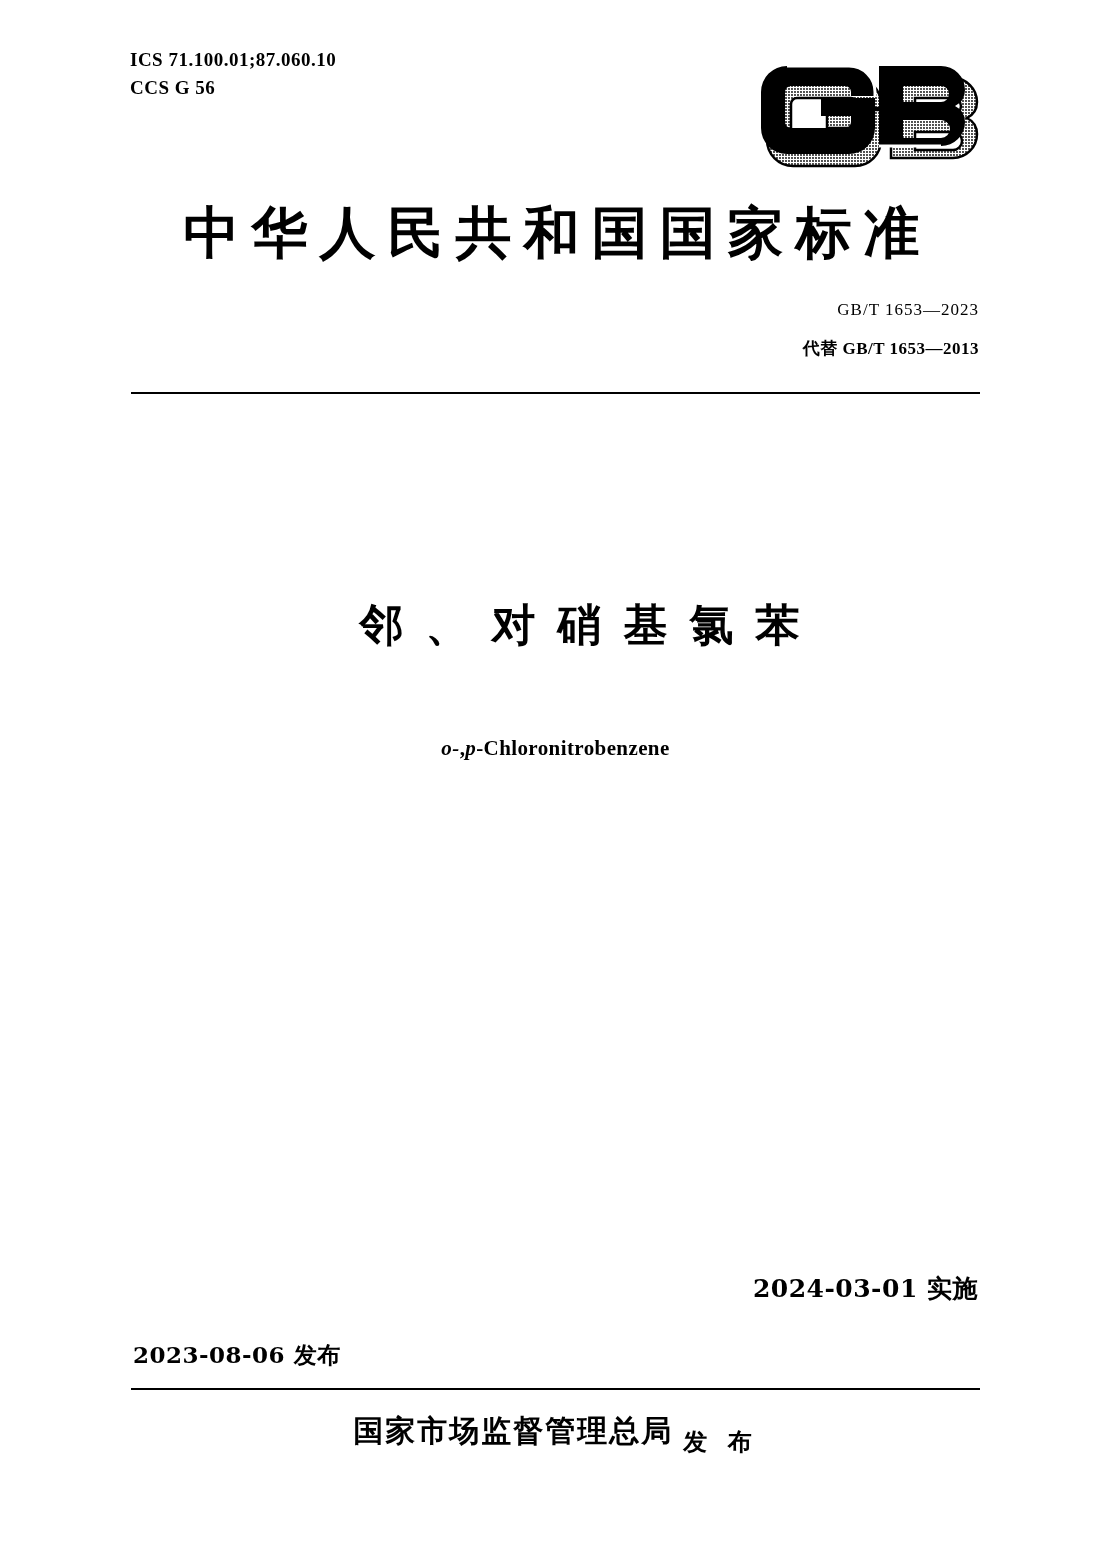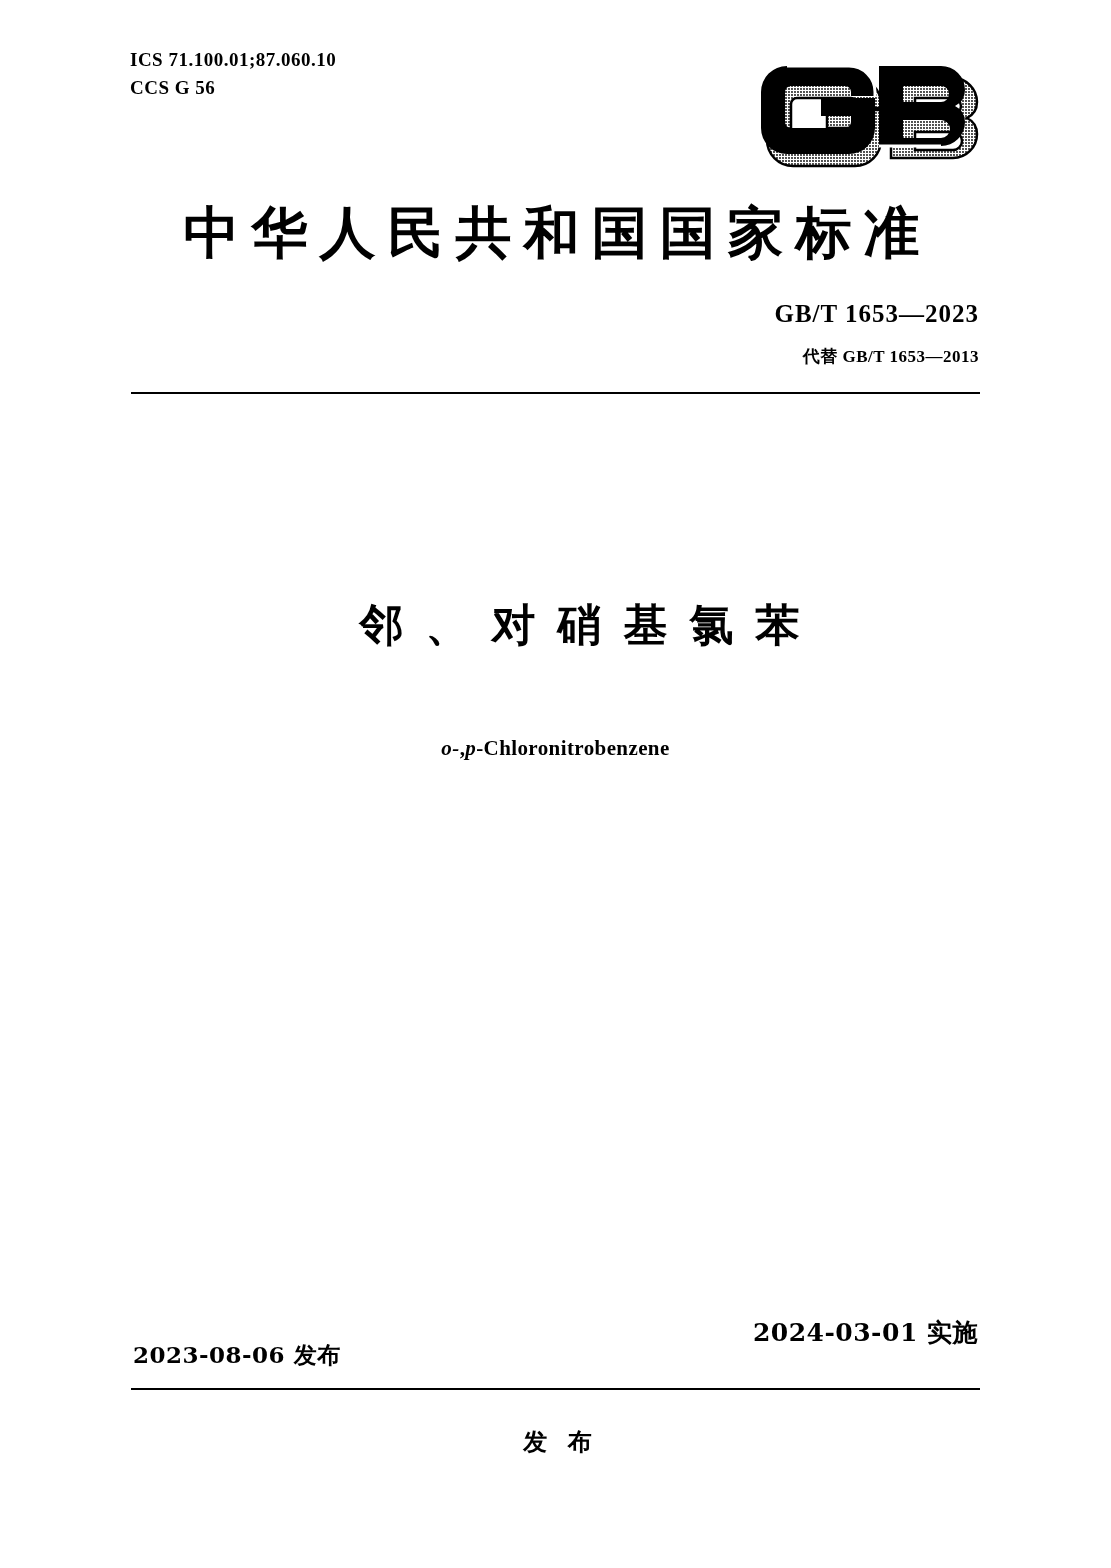--- a/index.html
+++ b/index.html
@@ -59,22 +59,22 @@
 
   
   .std-no {
     position: absolute;
     right: 132px;
     top: 300px;
     text-align: right;
     font-family: "Liberation Serif", serif;
   }
   .std-no .main {
-    font-size: 25px;
-    font-weight: bold;
+    font-size: 17px;
+    font-weight: normal;
     letter-spacing: 1px;
   }
   .std-no .replace {
     margin-top: 17px;
     font-size: 17px;
     font-weight: bold;
     letter-spacing: 0.5px;
   }
 
   
@@ -128,21 +128,21 @@
     left: 133px;
     top: 1340px;
     font-family: "DejaVu Serif", "Liberation Serif", serif;
     font-size: 23px;
     font-weight: bold;
     letter-spacing: 0.5px;
   }
   .date-right {
     position: absolute;
     right: 133px;
-    top: 1316px;
+    top: 1272px;
     font-family: "DejaVu Serif", "Liberation Serif", serif;
     font-size: 25px;
     font-weight: bold;
     letter-spacing: 0.5px;
   }
 
   
   .issuer {
     position: absolute;
     left: 0; right: 0;
@@ -224,17 +224,18 @@
     <span class="ital">o-</span><span>,</span><span class="ital">p</span><span>-Chloronitrobenzene</span>
   </div>
 
   <div class="date-left">2023-08-06 发布</div>
   <div class="date-right">2024-03-01 实施</div>
 
   <div class="rule-bottom"></div>
 
   <div class="issuer">
     <div class="issuer-names">
+      <div>国家市场监督管理总局</div>
     </div>
     <div class="issuer-publish">发 布</div>
   </div>
 
 </div>
 
 </body></html>

